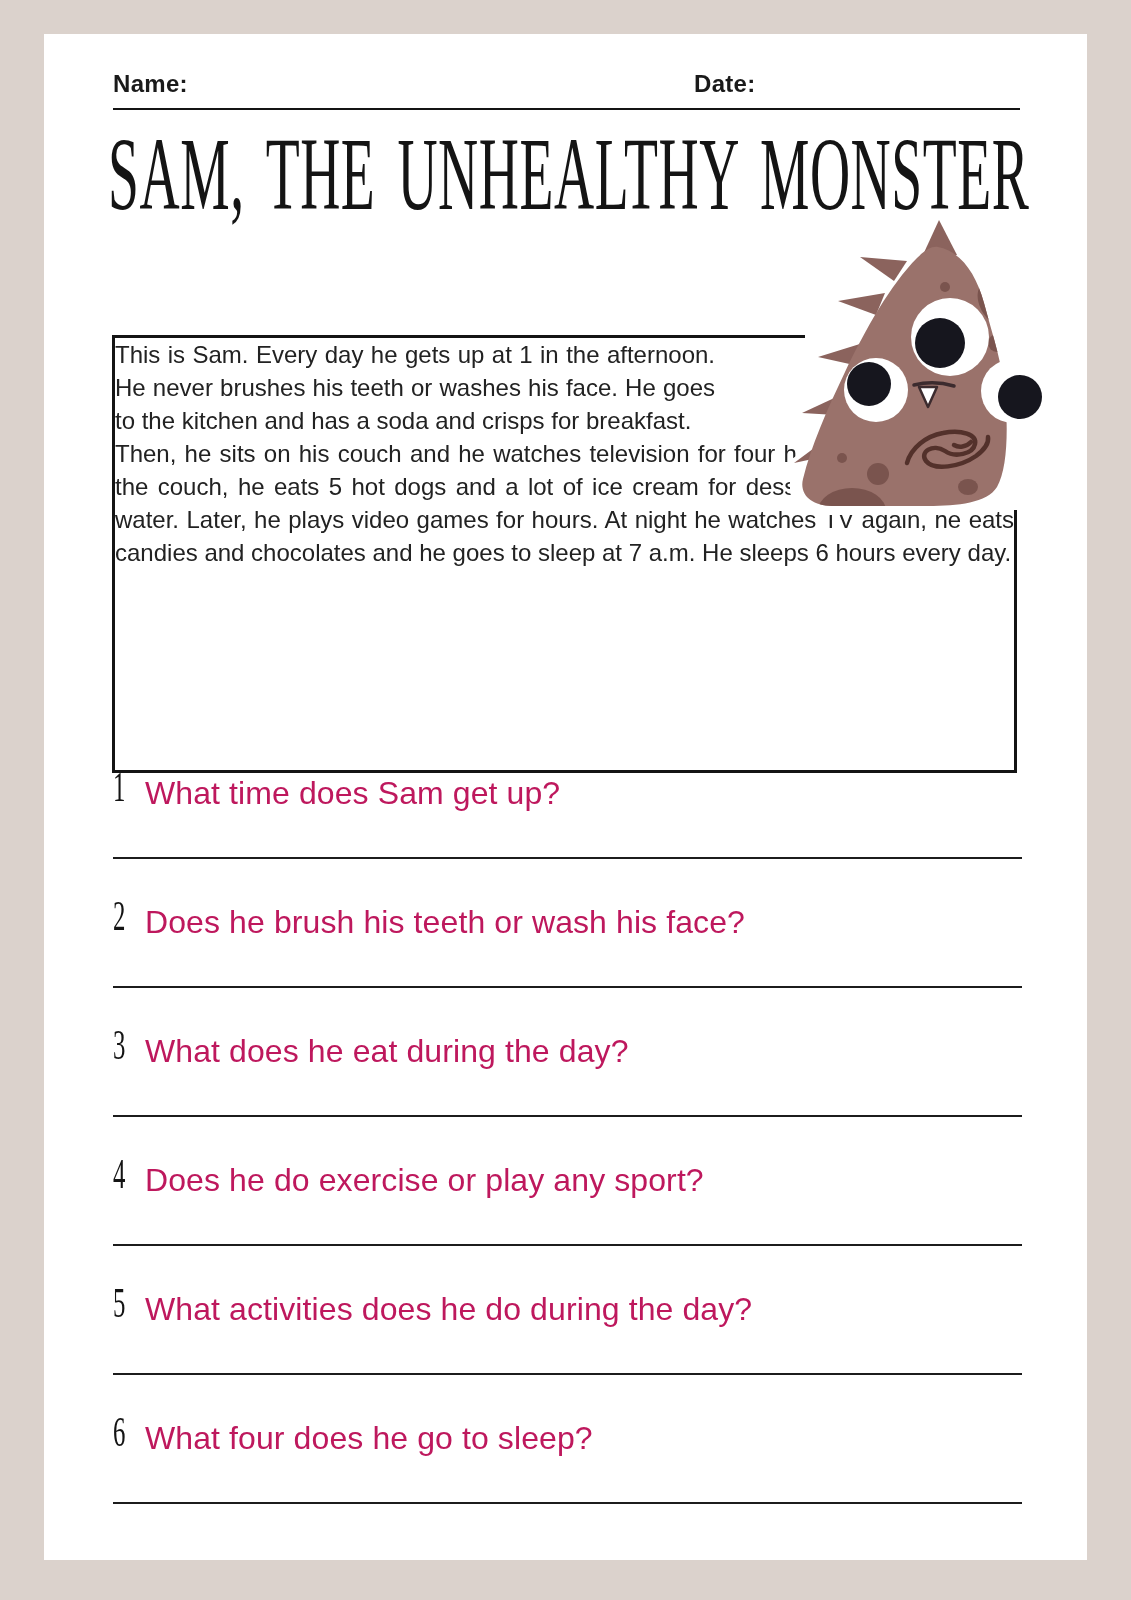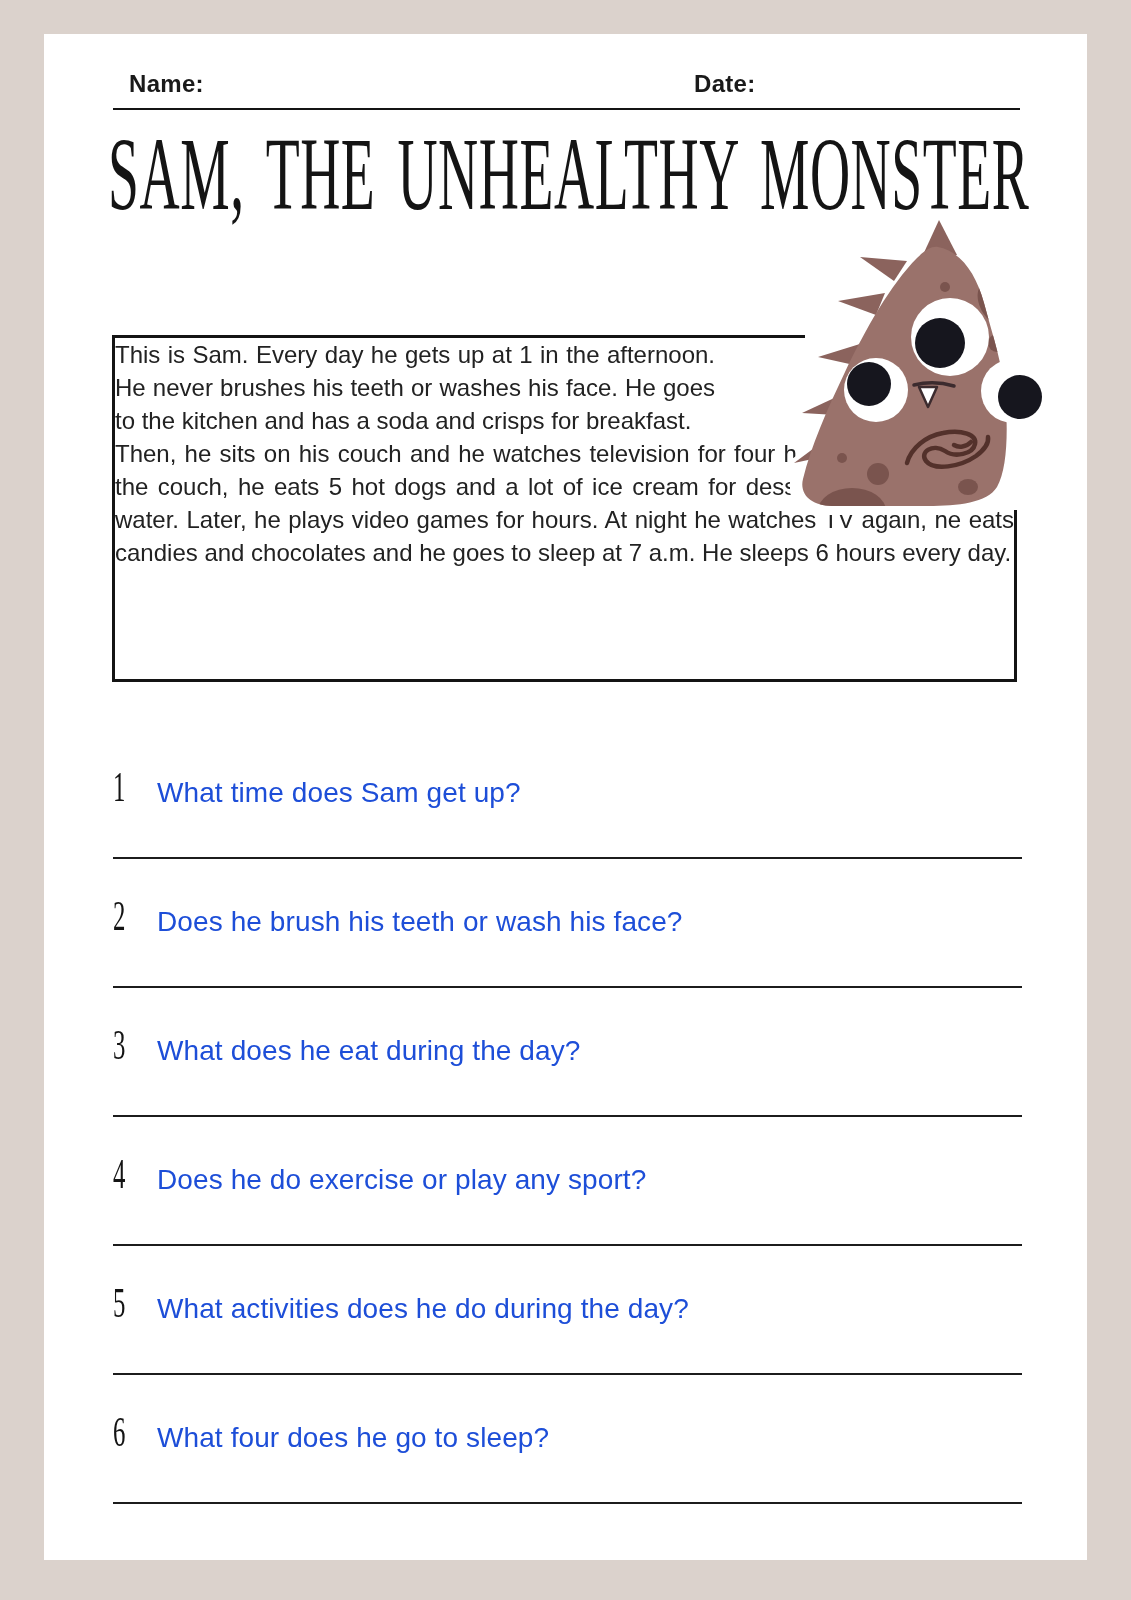--- a/index.html
+++ b/index.html
@@ -30,21 +30,21 @@
     transform:scale(0.545,1.02);transform-origin:left top;
     color:#141414;
   }
   
   .instructions{
     position:absolute;left:69px;top:206px;
     font-size:24px;font-weight:700;line-height:35px;letter-spacing:.1px;
   }
   
   .passage-box{
-    position:absolute;left:68px;top:301px;width:905px;height:347px;
+    position:absolute;left:68px;top:301px;width:905px;height:438px;
     border:3px solid #141414;box-sizing:border-box;
   }
   .passage-box p{
     margin:0;font-size:24px;line-height:33px;text-align:justify;color:#222;
   }
   .p1{margin:23px 0 0 40px;width:600px;}
   .p2{margin:23px 38px 0 40px;}
   
   .monster-bg{
     position:absolute;left:761px;top:206px;width:235px;height:270px;
@@ -53,33 +53,33 @@
   .monster{position:absolute;left:746px;top:181px;width:260px;height:300px;}
   
   .qrow{position:absolute;left:69px;height:40px;}
   .qnum{
     position:absolute;left:0;top:-11px;
     font-family:"Liberation Serif",serif;font-size:40px;line-height:40px;
     display:inline-block;transform:scale(0.62,1.08);transform-origin:left top;
     color:#141414;
   }
   .qtext{
-    position:absolute;left:32px;top:0;font-size:28px;line-height:34px;
-    white-space:nowrap;color:#1d4ed8;letter-spacing:.1px;margin-left:12px;
+    position:absolute;left:32px;top:0;font-size:32px;line-height:34px;
+    white-space:nowrap;color:#be185d;letter-spacing:.1px;
   }
   .ans-line{
     position:absolute;left:69px;width:909px;height:2px;background:#1c1c1c;
   }
 </style>
 </head>
 <body>
 
 <div class="sheet">
 
-  <div class="hdr-label" style="left:69px;top:36px;margin-left:16px;">Name:</div>
+  <div class="hdr-label" style="left:69px;top:36px;">Name:</div>
   <div class="hdr-label" style="left:606px;top:36px;margin-left:44px;">Date:</div>
   <div class="hdr-rule"></div>
 
   <div class="title-wrap">
     <span>SAM, THE UNHEALTHY MONSTER</span>
   </div>
 
 
   <div class="passage-box">
     <p class="p1">This is Sam. Every day he gets up at 1 in the afternoon. He never brushes his teeth or washes his face. He goes to the kitchen and has a soda and crisps for breakfast.</p>

